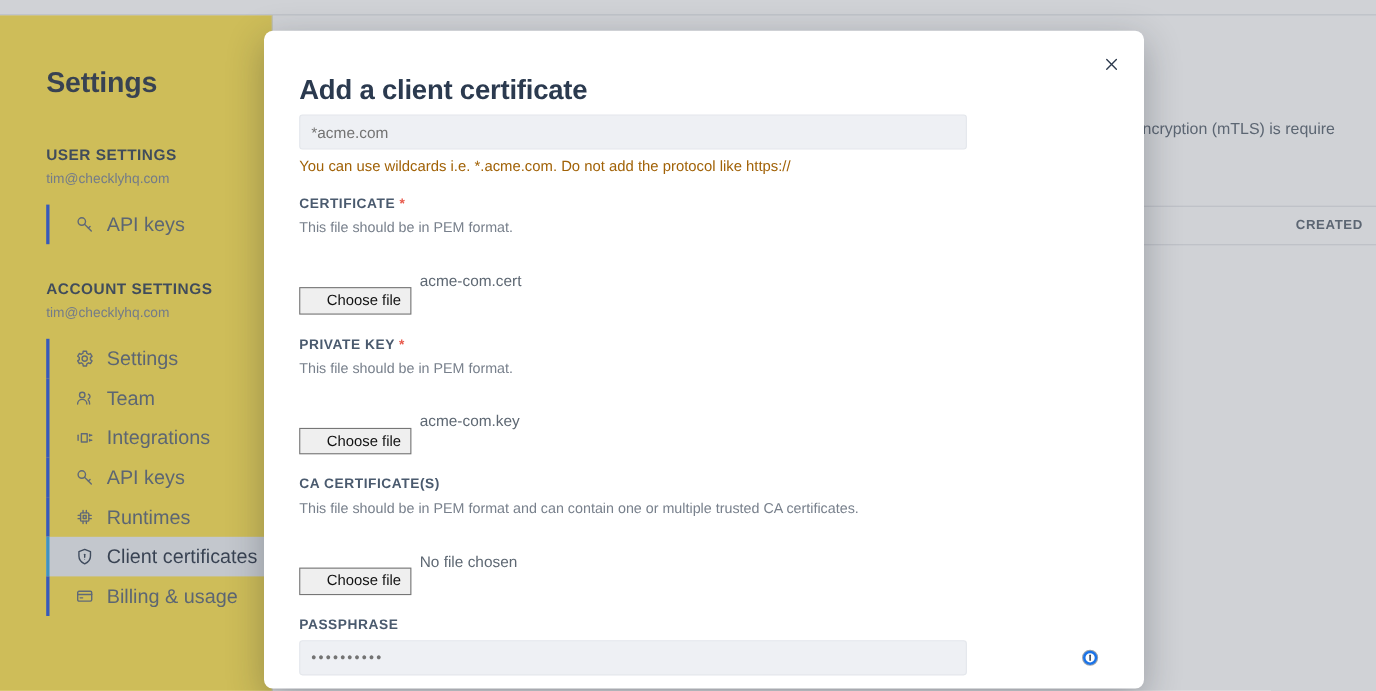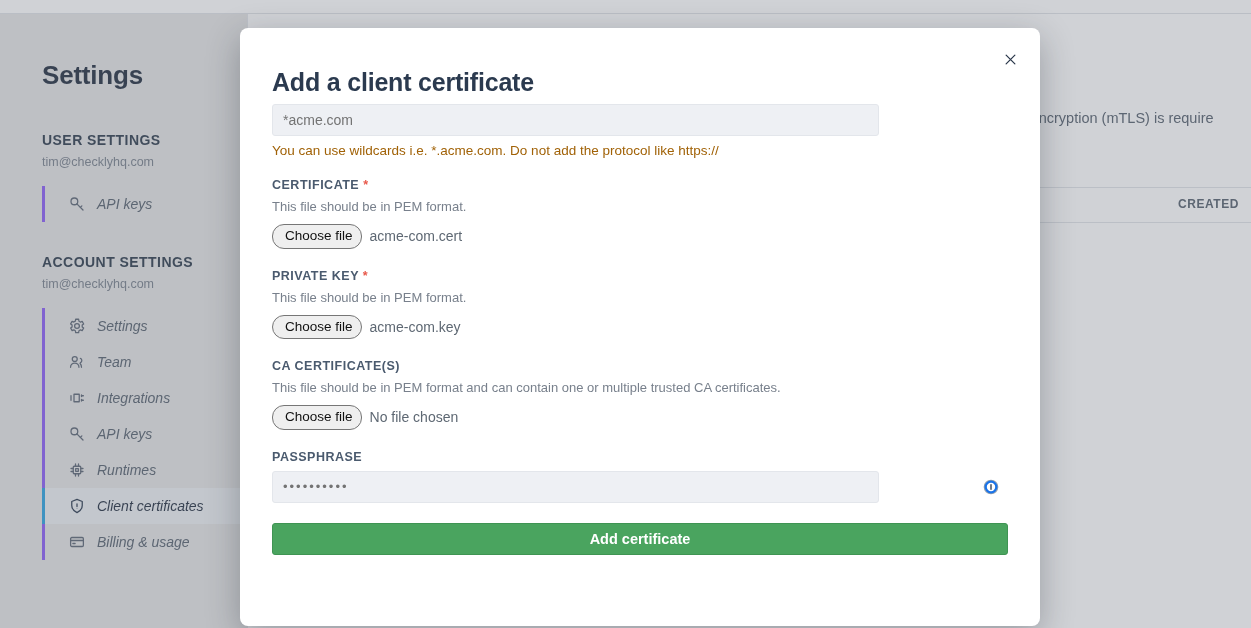--- a/index.html
+++ b/index.html
@@ -15,21 +15,21 @@
   #app {
     position: absolute; inset: 0;
     background: #ffffff;
   }
   .topline {
     position: absolute; left: 0; top: 13px; width: 1251px; height: 1px;
     background: #dfe2e6;
   }
   .sidebar {
     position: absolute; left: 0; top: 14px; width: 248px; height: 614px;
-    background: #e5e5e5;
+    background: #fde047;
     border-right: 1px solid #e3e6ea;
   }
   .page-title {
     position: absolute; left: 42px; top: 46px;
     font-size: 26px; font-weight: 700; color: #1f2b3d;
     letter-spacing: -0.2px;
   }
   .sb-group-title {
     position: absolute; left: 42px;
     font-size: 14px; font-weight: 700; color: #2c3a4b;
@@ -46,24 +46,23 @@
 
   .sb-list { position: absolute; left: 42px; width: 206px; }
   #list-user { top: 172px; }
   #list-acct { top: 294px; }
 
   .sb-item {
     position: relative;
     display: flex; align-items: center;
     height: 36px;
     padding-left: 22px;
-    border-left: 3px solid #8b5cf6;
+    border-left: 3px solid #1d4ed8;
     color: #55606d;
-    font-size: 14px;
-    font-style: italic;
+    font-size: 18px;
   }
   .sb-item.active {
     border-left-color: #2aa2e0;
     background: #eceff2;
     color: #1f2b3d;
     font-weight: 400;
   }
   .sb-item .ico {
     width: 19px; height: 19px;
     margin-right: 11px;
@@ -148,24 +147,25 @@
   }
 
   
   .file-row { display: flex; align-items: center; }
   .choose-btn {
     font-family: "Liberation Sans", sans-serif;
     font-size: 13.5px;
     color: #111111;
     background: #efefef;
     border: 1px solid #767676;
-    border-radius: 12px;
-    padding: 2px 8px 3px 12px;
+    border-radius: 0;
+    padding: 2px 8px 3px 24px;
     line-height: 1.3;
     cursor: pointer;
+    margin-top: 37px;
   }
   .file-name {
     margin-left: 8px;
     font-size: 14px; color: #5e6873;
   }
 
   .pass-wrap { position: relative; width: 736px; }
   .pass-wrap .txt-input { padding-right: 34px; letter-spacing: 2px; font-size: 13px; }
   .pass-icon {
     position: absolute; right: 9px; top: 8px;

